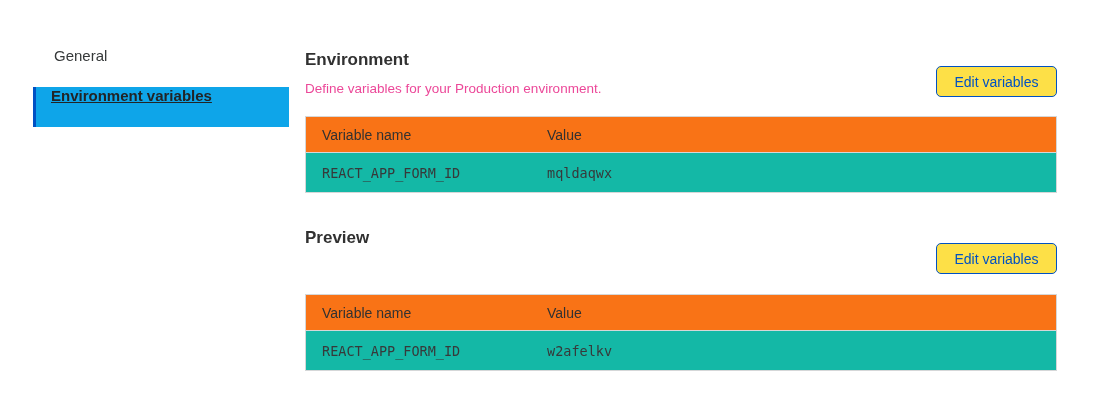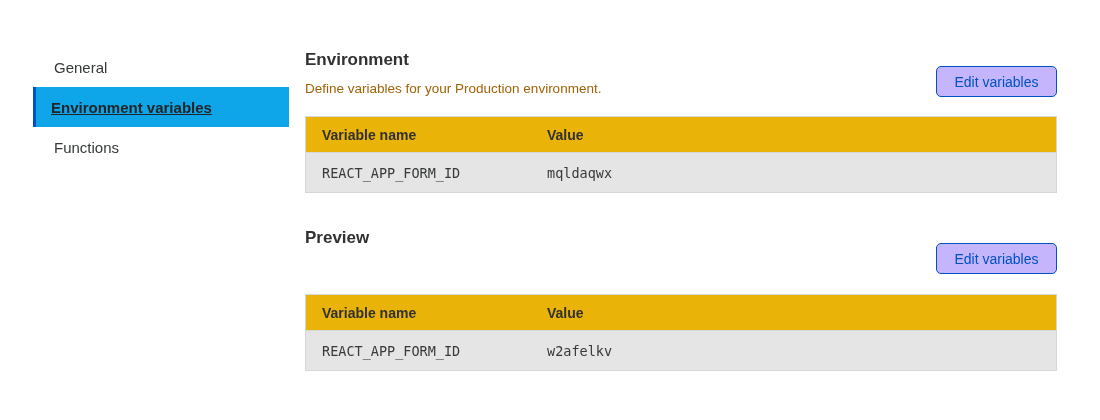--- a/index.html
+++ b/index.html
@@ -13,21 +13,20 @@
   }
   
   .sidebar {
     position: absolute;
     left: 33px; top: 47px;
     width: 256px;
   }
   .side-item {
     height: 40px;
     display: flex;
-    align-items: center;
     padding-left: 18px;
     border-left: 3px solid transparent;
     font-size: 15px;
     color: #36393a;
     cursor: pointer;
   }
   .side-item.selected {
     background: #0ea5e9;
     border-left-color: #0051c3;
     padding-left: 15px;
@@ -46,28 +45,28 @@
     position: absolute;
     left: 0;
     font-size: 17px;
     font-weight: 700;
     color: #313131;
   }
   .section-desc {
     position: absolute;
     left: 0;
     font-size: 13.5px;
-    color: #a16207;
+    color: #ec4899;
   }
   .edit-btn {
     position: absolute;
     right: 0;
     width: 121px;
     height: 31px;
-    background: #c4b5fd;
+    background: #fde047;
     border: 1px solid #0051c3;
     border-radius: 5px;
     color: #0051c3;
     font-family: "Liberation Sans", sans-serif;
     font-size: 14px;
     display: flex;
     align-items: center;
     justify-content: center;
     cursor: pointer;
   }
@@ -75,31 +74,31 @@
     position: absolute;
     left: 0;
     width: 752px;
     border: 1px solid #d5d7d8;
     background: #ffffff;
   }
   .var-table .thead {
     display: flex;
     height: 36px;
     align-items: center;
-    background: #eab308;
+    background: #f97316;
     border-bottom: 1px solid #d5d7d8;
     font-size: 14px;
-    font-weight: 700;
+    font-weight: 400;
     color: #313131;
   }
   .var-table .trow {
     display: flex;
     height: 39px;
     align-items: center;
-    background: #e5e5e5;
+    background: #14b8a6;
     font-family: "DejaVu Sans Mono", monospace;
     font-size: 13.5px;
     color: #37393a;
   }
   .cell-name { width: 241px; padding-left: 16px; }
   .cell-value { flex: 1; }
   
   .s1-title { top: 50px; }
   .s1-desc  { top: 81px; }
   .s1-btn   { top: 66px; }
@@ -111,23 +110,20 @@
 </style>
 </head>
 <body>
 
 <nav class="sidebar">
   <div class="side-item">
     <span>General</span>
   </div>
   <div class="side-item selected">
     <span>Environment variables</span>
-  </div>
-  <div class="side-item">
-    <span>Functions</span>
   </div>
 </nav>
 
 <main class="main">
 
   <h2 class="section-title s1-title">Environment</h2>
   <p class="section-desc s1-desc">Define variables for your Production environment.</p>
   <button class="edit-btn s1-btn">Edit variables</button>
 
   <div class="var-table s1-table">

